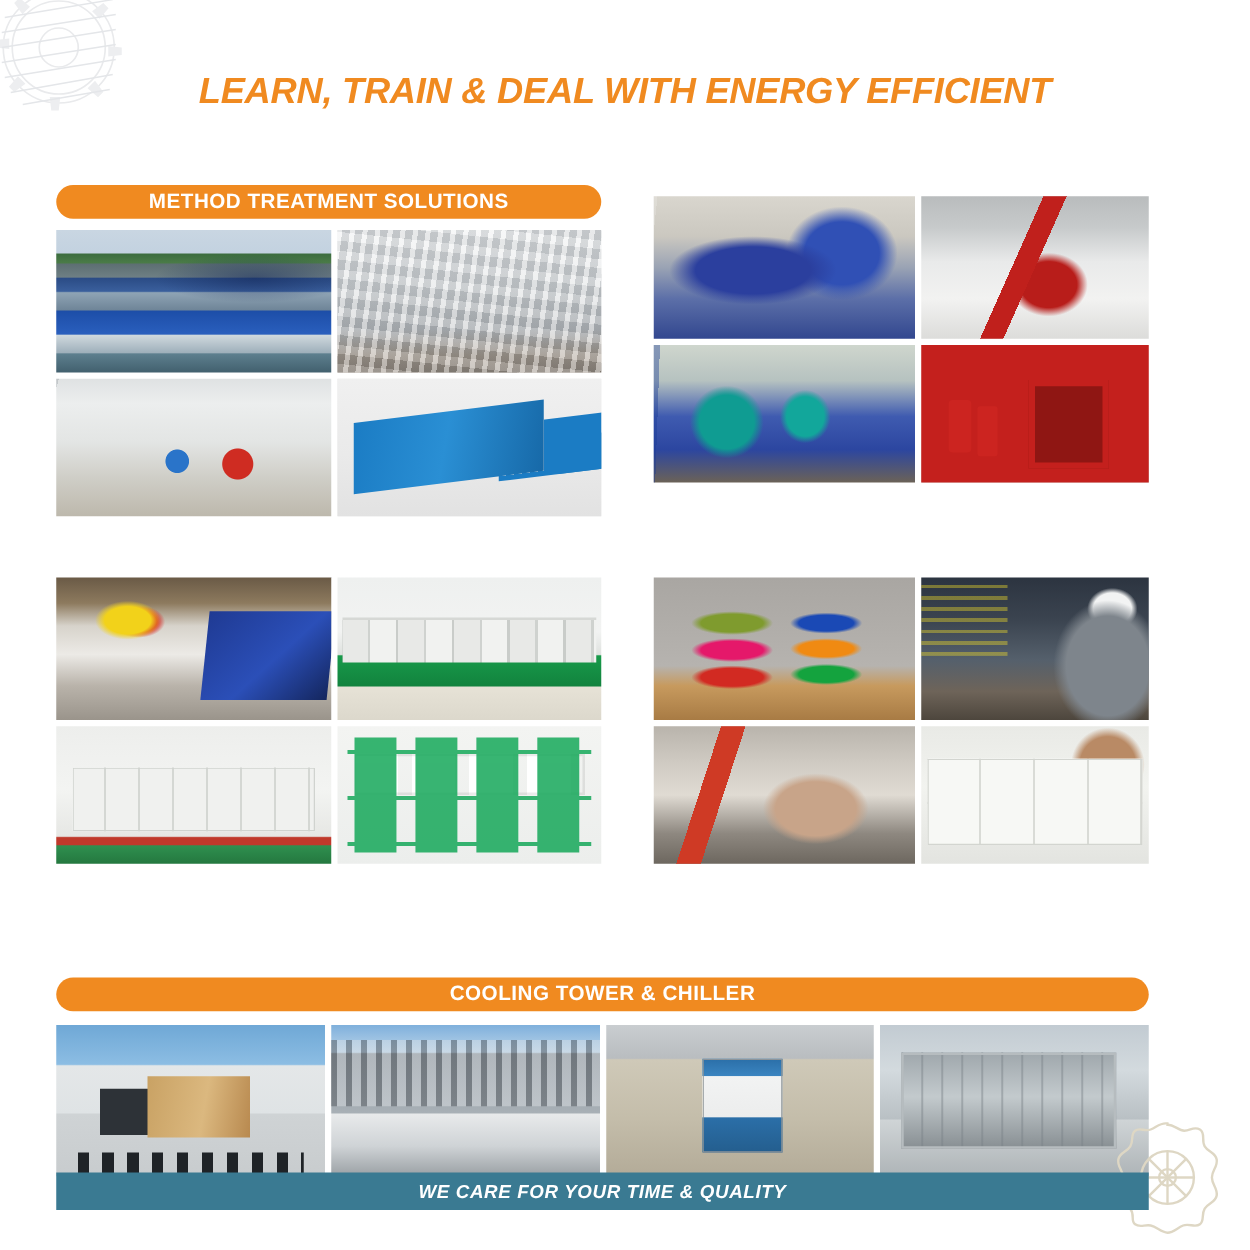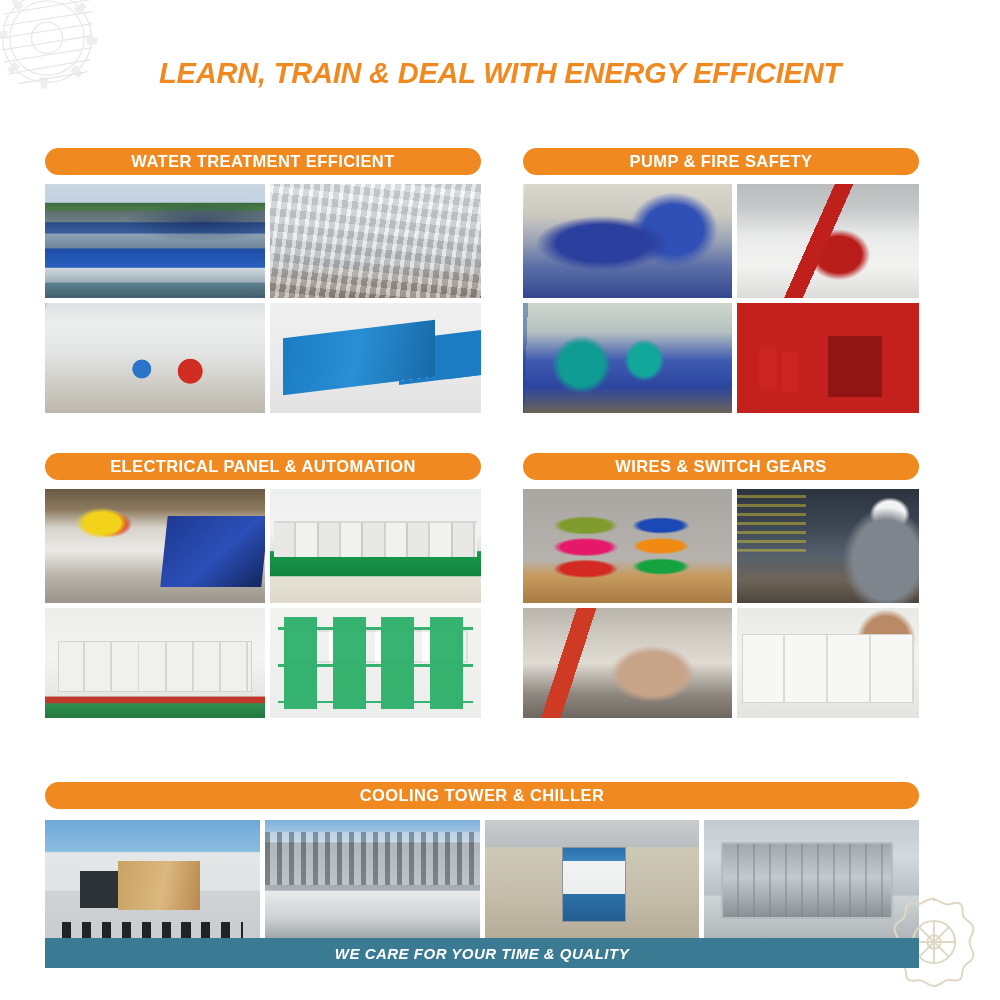--- a/index.html
+++ b/index.html
@@ -373,51 +373,48 @@
       <line x1="18" y1="80" x2="86" y2="68"></line>
       <line x1="26" y1="88" x2="84" y2="78"></line>
     </g>
   </svg>
 
   <div class="header">
     <div class="headline">LEARN, TRAIN &amp; DEAL WITH ENERGY EFFICIENT</div>
   </div>
 
   <div class="section" style="left:45px; top:148px; width:436px;">
-    <div class="pill">WATER TREATMENT EFFICIENT</div>
+    <div class="pill">METHOD TREATMENT SOLUTIONS</div>
     <div class="grid2" style="grid-template-columns: 220px 211px; grid-template-rows: 114px 110px;">
       <div class="cell ph-clarifier"></div>
       <div class="cell ph-pipes-ss"></div>
       <div class="cell ph-softener"></div>
       <div class="cell ph-wtp-unit"></div>
     </div>
   </div>
 
   <div class="section" style="left:523px; top:148px; width:396px;">
-    <div class="pill">PUMP &amp; FIRE SAFETY</div>
     <div class="grid2" style="grid-template-columns: 209px 182px; grid-template-rows: 114px 110px;">
       <div class="cell ph-valves"></div>
       <div class="cell ph-sprinkler"></div>
       <div class="cell ph-greenpump"></div>
       <div class="cell ph-extinguisher"></div>
     </div>
   </div>
 
   <div class="section" style="left:45px; top:453px; width:436px;">
-    <div class="pill">ELECTRICAL PANEL &amp; AUTOMATION</div>
     <div class="grid2" style="grid-template-columns: 220px 211px; grid-template-rows: 114px 110px;">
       <div class="cell ph-hmi"></div>
       <div class="cell ph-switchroom"></div>
       <div class="cell ph-panelboard"></div>
       <div class="cell ph-meters"></div>
     </div>
   </div>
 
   <div class="section" style="left:523px; top:453px; width:396px;">
-    <div class="pill">WIRES &amp; SWITCH GEARS</div>
     <div class="grid2" style="grid-template-columns: 209px 182px; grid-template-rows: 114px 110px;">
       <div class="cell ph-spools"></div>
       <div class="cell ph-technician"></div>
       <div class="cell ph-breaker"></div>
       <div class="cell ph-outlets"></div>
     </div>
   </div>
 
   <div class="section" style="left:45px; top:758px; width:874px;margin-top:24px;">
     <div class="pill">COOLING TOWER &amp; CHILLER</div>

